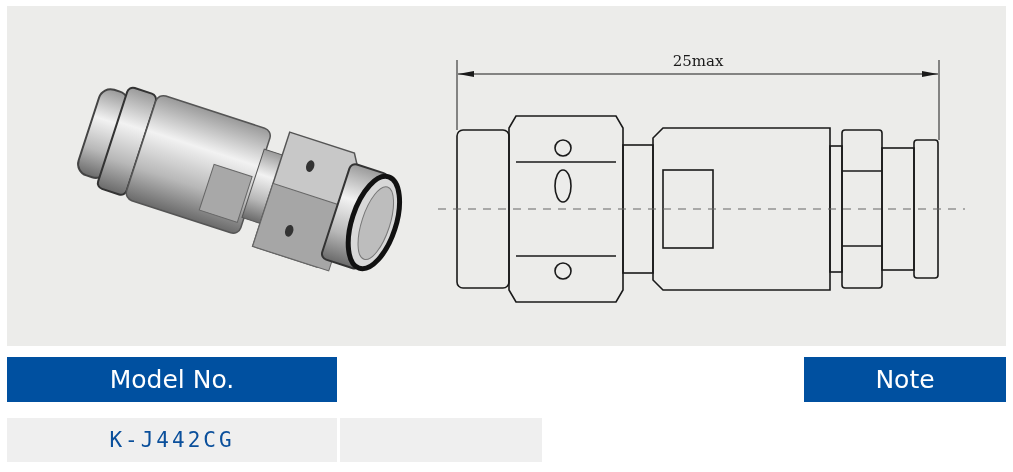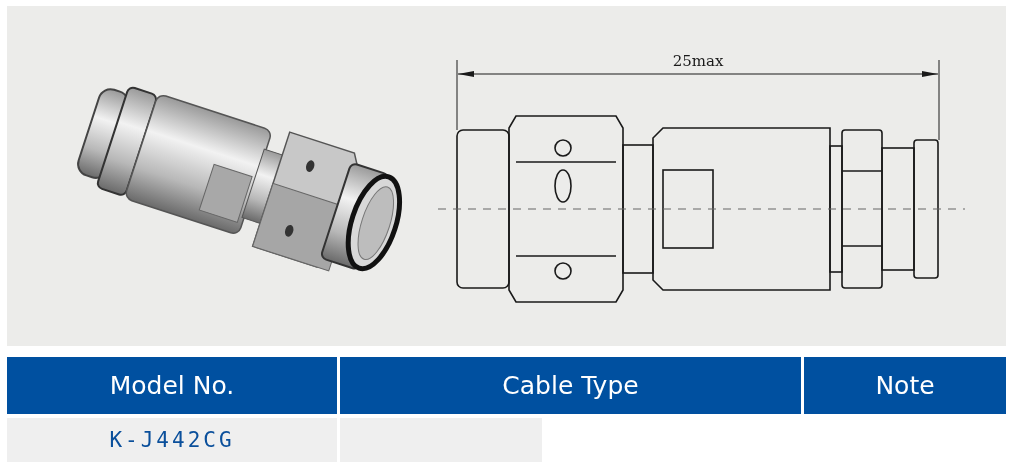--- a/index.html
+++ b/index.html
@@ -1,21 +1,21 @@
 <!DOCTYPE html>
 <html><head>
 <meta charset="utf-8">
 <style>
   html, body { margin:0; padding:0; background:#ffffff; }
   body { width:1013px; height:472px; position:relative; overflow:hidden; font-family:"DejaVu Sans", sans-serif; }
   .panel { position:absolute; left:7px; top:6px; width:999px; height:340px; background:#ececea; }
   .photo { position:absolute; left:40px; top:60px; width:380px; height:240px; }
   .drawing { position:absolute; left:430px; top:40px; width:540px; height:300px; }
   .row { position:absolute; left:7px; width:999px; display:flex; gap:3px; }
-  .hdr { top:357px; height:57px;justify-content:space-between; }
+  .hdr { top:357px; height:45px;justify-content:space-between; }
   .dat { top:418px; height:44px; }
   .cell { display:flex; align-items:center; justify-content:center; box-sizing:border-box; }
   .hdr .cell { background:#0050a0; color:#ffffff; font-family:"DejaVu Sans", sans-serif; font-size:25px; }
   .dat .cell { background:#efefef; color:#0a4f9b; font-family:"DejaVu Sans Mono", monospace; font-size:21px; letter-spacing:3px; }
   .c1 { width:330px; } .c2 { width:461px; } .c3 { width:202px; }
 </style>
 </head>
 <body>
 
 <div class="panel"></div>
@@ -66,20 +66,19 @@
   <rect x="412" y="90" width="40" height="158" rx="3"></rect>
   <line x1="412" y1="131" x2="452" y2="131"></line>
   <line x1="412" y1="206" x2="452" y2="206"></line>
   <rect x="452" y="108" width="32" height="122"></rect>
   <rect x="484" y="100" width="24" height="138" rx="3"></rect>
   <line x1="8" y1="169" x2="535" y2="169" stroke-dasharray="8 7" stroke="#666" stroke-width="1"></line>
 </svg>
 
 <div class="row hdr">
   <div class="cell c1">Model No.</div>
-  <div class="cell c2">Cable Type</div>
   <div class="cell c3">Note</div>
 </div>
 
 <div class="row dat">
   <div class="cell c1">K-J442CG</div>
   <div class="cell c3"></div>
 </div>
 
 </body></html>

